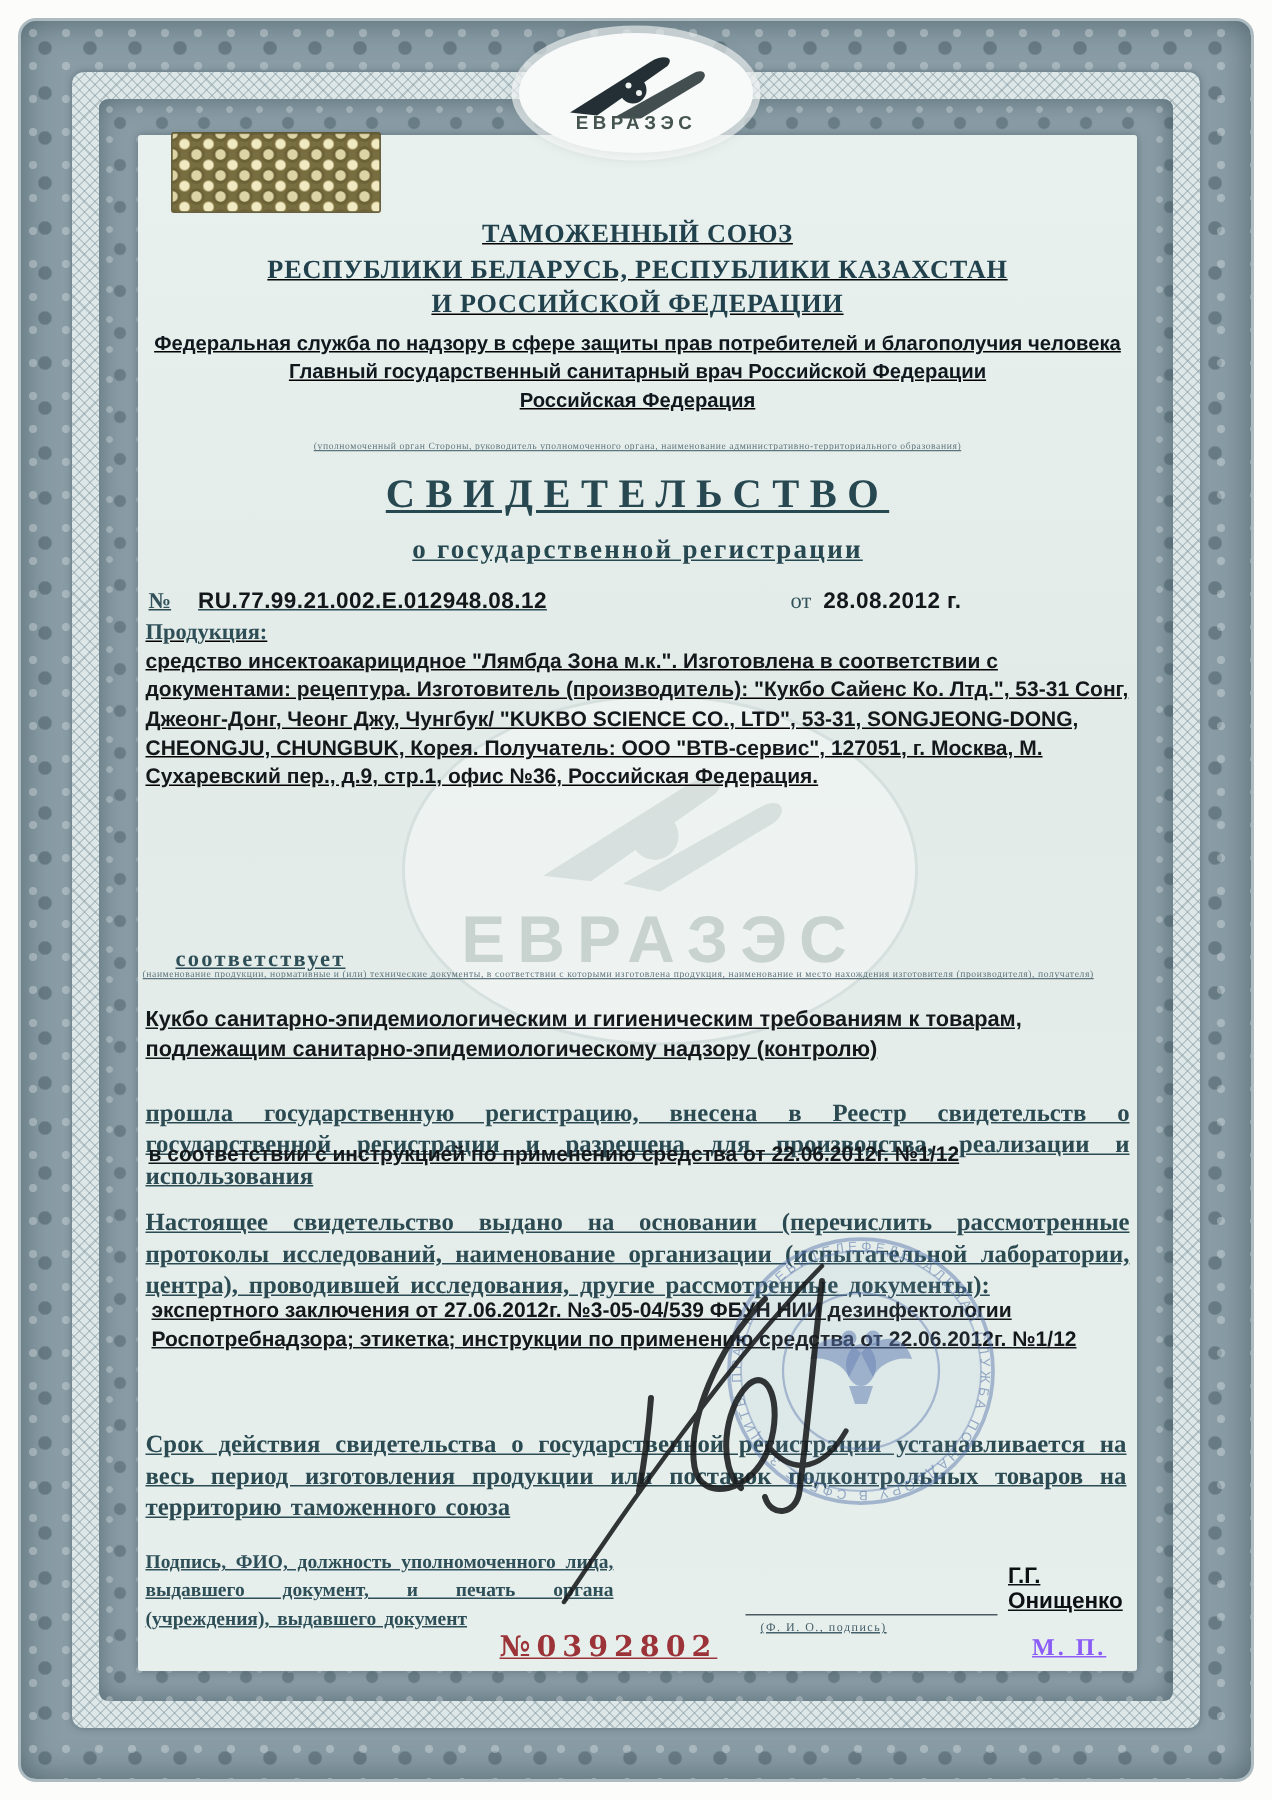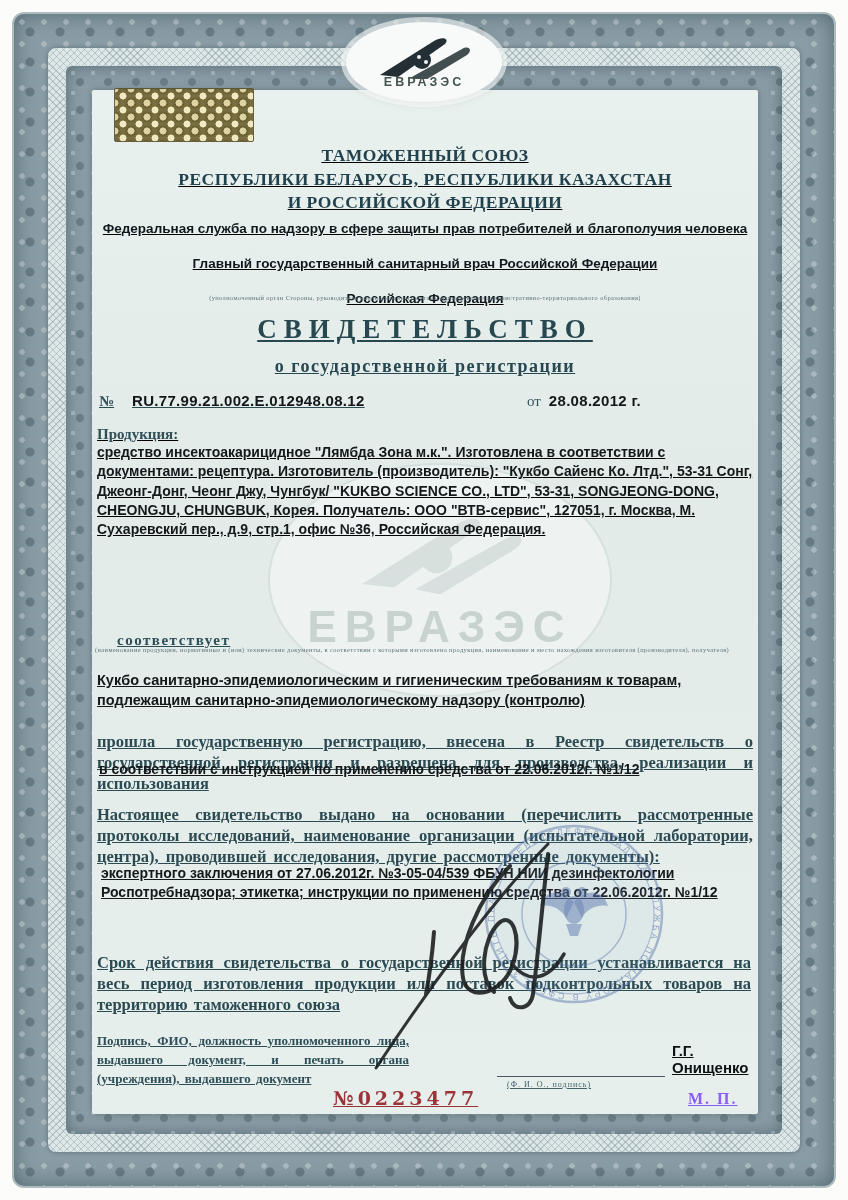--- a/index.html
+++ b/index.html
@@ -46,21 +46,21 @@
       display:flex;flex-direction:column;align-items:center;justify-content:center;}
   .wm .word{font-family:"Liberation Sans",sans-serif;font-weight:bold;font-size:44px;letter-spacing:8px;color:#c2cecb;opacity:.85;margin-top:6px;}
 
   
   .content{position:absolute;left:95px;top:90px;width:660px;height:1028px;z-index:5;}
   .abs{position:absolute;text-decoration:underline;}
   .ctr{left:0;width:100%;text-align:center;}
   .serif{font-family:"Liberation Serif",serif;color:#2b4a52;}
 
   .h-line1,.h-line2{font-weight:bold;font-size:17.5px;color:#21414d;letter-spacing:.5px;line-height:1.35;}
-  .h-sub{font-family:"Liberation Sans",sans-serif;font-weight:600;font-size:13.5px;color:#10181d;line-height:1.4;margin-top:16px;}
+  .h-sub{font-family:"Liberation Sans",sans-serif;font-weight:600;font-size:13.5px;color:#10181d;line-height:1.4;}
   .fineprint{font-size:6.4px;color:#5d747c;letter-spacing:.4px;white-space:nowrap;overflow:hidden;}
   .title-main{font-weight:bold;font-size:27px;letter-spacing:7px;color:#274850;}
   .title-sub{font-weight:bold;font-size:18px;letter-spacing:1.5px;color:#274850;}
 
   .numrow{font-size:15px;}
   .numrow .no{font-weight:600;color:#33515a;margin-right:18px;}
   .numrow .val{font-family:"Liberation Sans",sans-serif;font-weight:600;color:#14171a;letter-spacing:.3px;}
   .numrow .ot{color:#33515a;margin-right:8px;}
 
   .lbl{font-size:15px;font-weight:600;color:#2f4f58;}
@@ -125,21 +125,21 @@
     <div class="abs ctr title-main serif" style="top:224px;">СВИДЕТЕЛЬСТВО</div>
     <div class="abs ctr title-sub serif" style="top:266px;">о государственной регистрации</div>
 
     <div class="abs numrow serif" style="top:302px;left:4px;width:656px;">
       <span class="no">№</span><span class="val">RU.77.99.21.002.Е.012948.08.12</span>
       <span style="position:absolute;left:428px;">
         <span class="ot">от</span><span class="val">28.08.2012 г.</span>
       </span>
     </div>
 
-    <div class="abs" style="top:336px;left:2px;width:658px;">
+    <div class="abs" style="top:324px;left:2px;width:658px;">
       <div class="lbl serif">Продукция:</div>
       <div class="typed">средство инсектоакарицидное "Лямбда Зона м.к.". Изготовлена в соответствии с документами: рецептура. Изготовитель (производитель): "Кукбо Сайенс Ко. Лтд.", 53-31 Сонг, Джеонг-Донг, Чеонг Джу, Чунгбук/ "KUKBO SCIENCE CO., LTD", 53-31, SONGJEONG-DONG, CHEONGJU, CHUNGBUK, Корея.  Получатель: ООО "ВТВ-сервис", 127051, г. Москва, М. Сухаревский пер., д.9, стр.1, офис №36, Российская Федерация.</div>
     </div>
 
     <div class="abs fineprint" style="top:556px;left:0;width:660px;">(наименование продукции, нормативные и (или) технические документы, в соответствии с которыми изготовлена продукция, наименование и место нахождения изготовителя (производителя), получателя)</div>
     <div class="abs lbl serif" style="top:542px;left:2px;letter-spacing:1.5px;margin-left:20px;">соответствует</div>
     <div class="abs typed" style="top:580px;left:2px;width:648px;font-size:14.5px;">Кукбо санитарно-эпидемиологическим и гигиеническим требованиям к товарам, подлежащим санитарно-эпидемиологическому надзору (контролю)</div>
 
     <div class="abs para serif" style="top:620px;left:2px;width:656px;margin-top:21px;">прошла государственную регистрацию, внесена в Реестр свидетельств о государственной регистрации и разрешена для производства, реализации и использования</div>
     <div class="abs typed" style="top:670px;left:4px;width:656px;">в соответствии с инструкцией по применению средства от 22.06.2012г. №1/12</div>
@@ -148,21 +148,21 @@
     <div class="abs typed" style="top:774px;left:6px;width:650px;">экспертного заключения от 27.06.2012г. №3-05-04/539 ФБУН НИИ дезинфектологии Роспотребнадзора; этикетка; инструкции по применению средства от 22.06.2012г. №1/12</div>
 
     <div class="abs para tight serif" style="top:862px;left:2px;width:654px;">Срок действия свидетельства о государственной регистрации устанавливается на весь период изготовления продукции или поставок подконтрольных товаров на территорию таможенного союза</div>
 
     <div class="abs sig-cap serif" style="top:942px;left:2px;width:312px;">Подпись, ФИО, должность уполномоченного лица, выдавшего документ, и печать органа (учреждения), выдавшего документ</div>
 
     <div class="abs signer" style="top:952px;left:577px;">Г.Г. Онищенко</div>
     <div class="abs sig-line" style="top:986px;left:402px;width:168px;"></div>
     <div class="abs line-cap serif" style="top:990px;left:412px;">(Ф. И. О., подпись)</div>
     <div class="abs mp serif" style="top:1000px;left:593px;">М. П.</div>
-    <div class="abs serial" style="top:997px;left:238px;">№0223477</div>
+    <div class="abs serial" style="top:997px;left:238px;">№0392802</div>
   </div>
 
   <svg class="stamp" viewBox="0 0 192 192">
     <defs>
         <path id="ringPath" d="M96,16 a80,80 0 1,1 -0.01,0 Z"></path>
       </defs>
     <circle cx="96" cy="96" r="88" fill="none" stroke="rgba(86,115,172,.55)" stroke-width="2.5"></circle>
     <circle cx="96" cy="96" r="80" fill="rgba(140,165,210,.10)" stroke="rgba(86,115,172,.45)" stroke-width="1.2"></circle>
     <circle cx="96" cy="96" r="52" fill="none" stroke="rgba(86,115,172,.5)" stroke-width="1.5"></circle>
     <text font-family="Liberation Sans, sans-serif" font-size="9" letter-spacing="2.5" fill="rgba(70,100,160,.6)">

